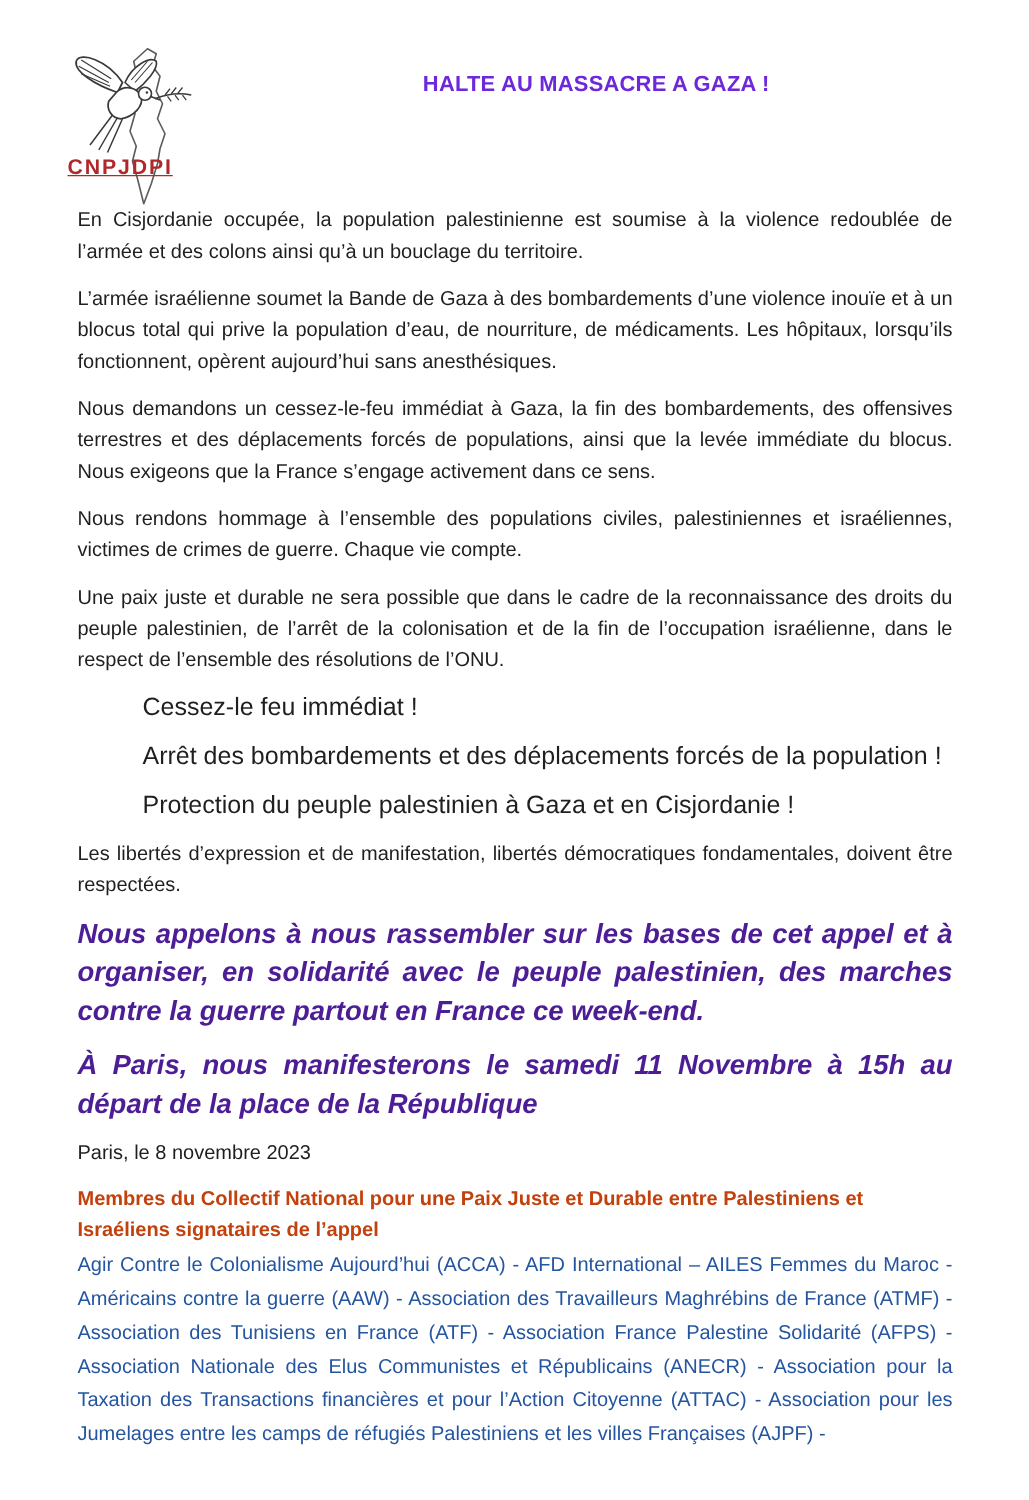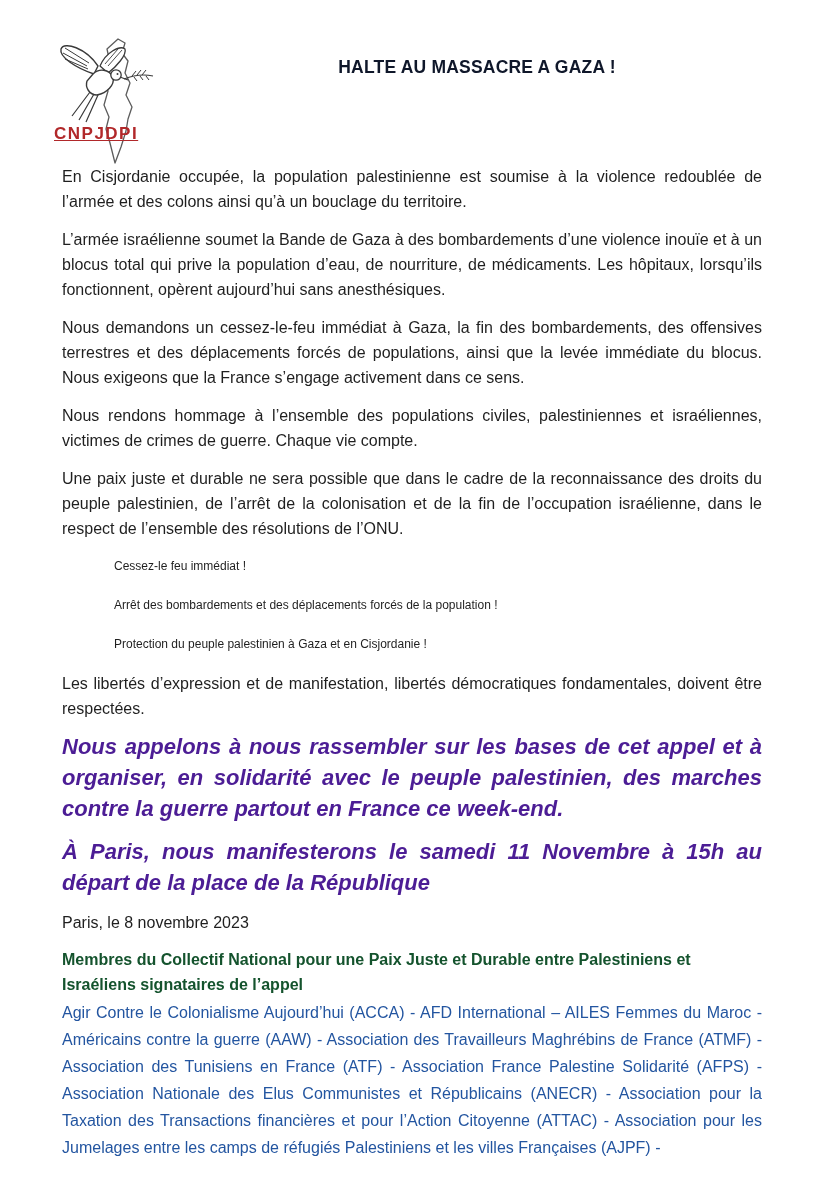--- a/index.html
+++ b/index.html
@@ -28,47 +28,47 @@
     color: #b1282a;
     font-family: "Liberation Sans", sans-serif;
     text-decoration: underline;
   }
   .titles {
     padding: 16px 0 0 130px;
     text-align: center;
     font-weight: bold;
     font-size: 17.5px;
     line-height: 31px;
-    color: #0f172a;
+    color: #6d28d9;
     letter-spacing: 0.2px;
   }
   
   .doc-body p { margin: 0 0 13px 0; font-size: 16px; line-height: 25px; text-align: justify; }
   .demands { margin: 2px 0 0 0; }
   .demands p {
     margin: 0 0 14px 0;
     padding-left: 52px;
-    font-size: 12px;
+    font-size: 20px;
     line-height: 25px;
     text-align: left;
   }
   p.liberties { margin-bottom: 10px; }
   .doc-body p.cta {
     font-weight: bold;
     font-size: 22px;
     line-height: 31px;
     text-align: justify;
     margin-bottom: 12px;
     color: #4c1d95;
     font-style: italic;
   }
   p.dateline { margin-bottom: 12px; text-align: left; }
   
   .signatories p.sig-heading {
-    color: #14532d;
+    color: #c2410c;
     font-weight: bold;
     font-size: 16px;
     line-height: 25px;
     text-align: left;
     margin: 0 0 2px 0;
   }
   .signatories p.sig-list {
     color: #2355a0;
     font-size: 16px;
     line-height: 27px;

